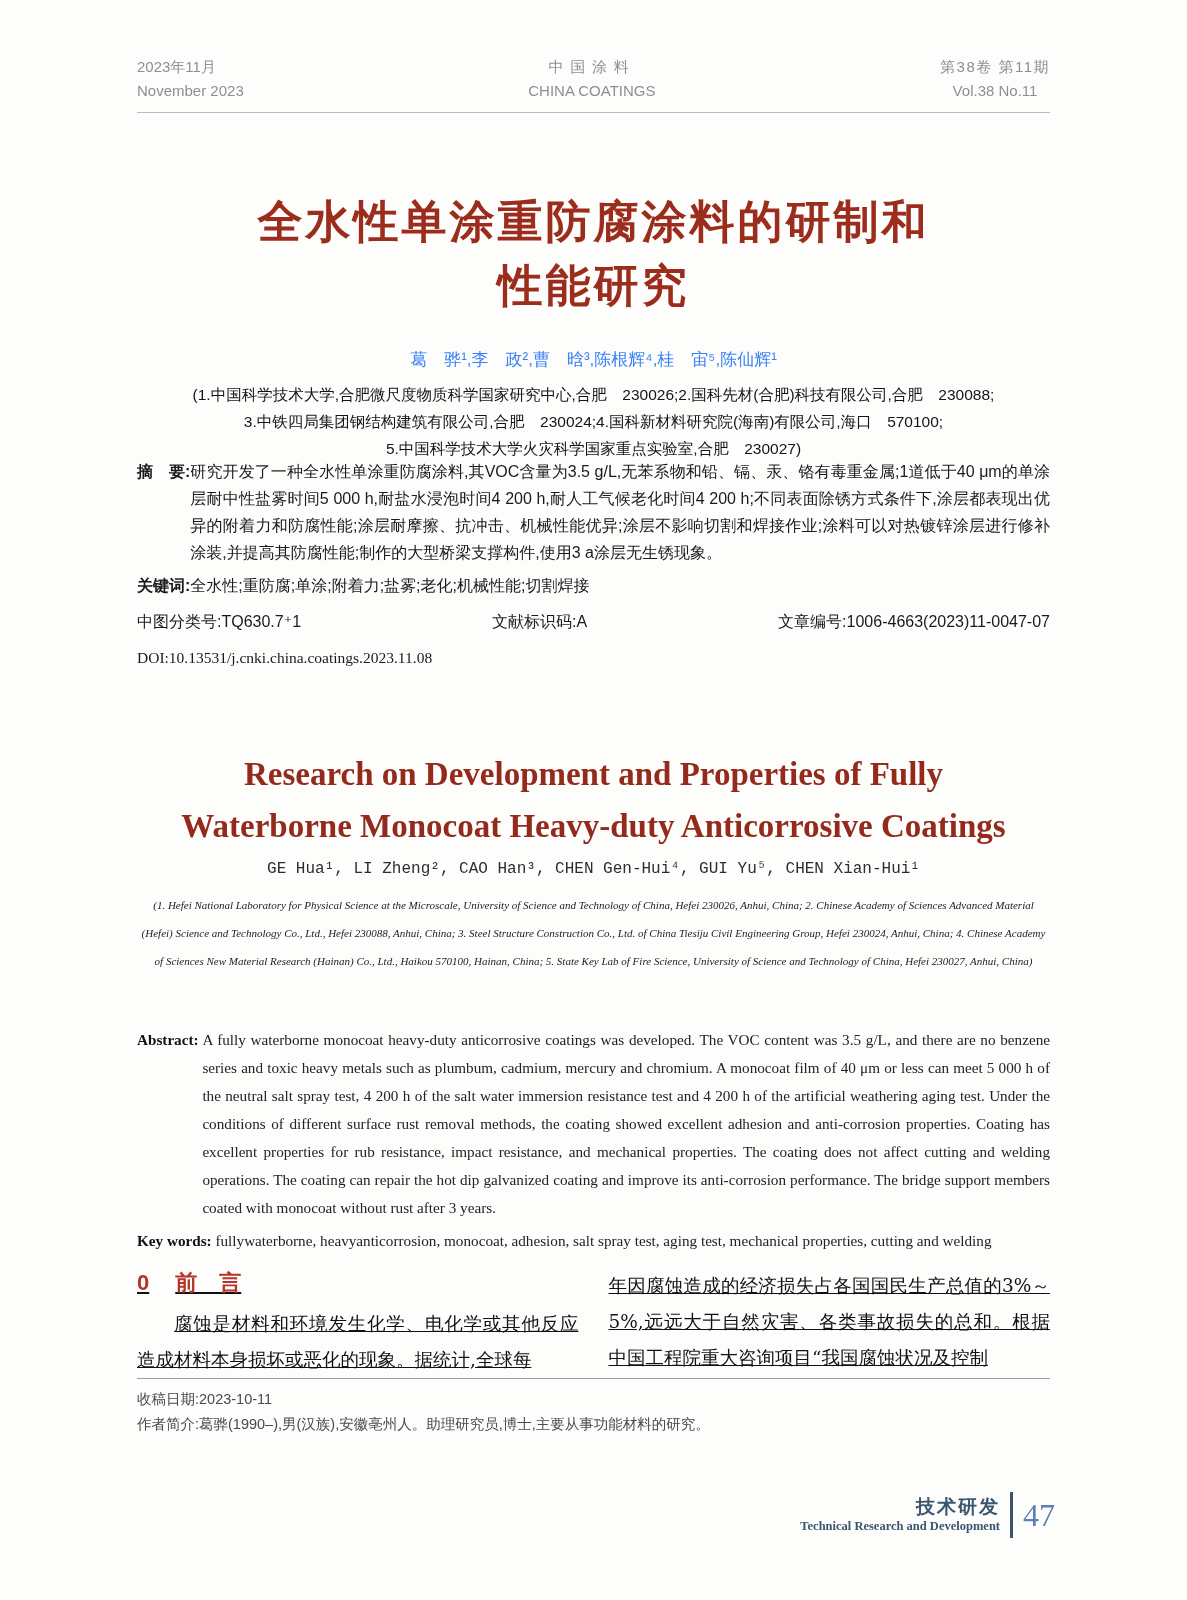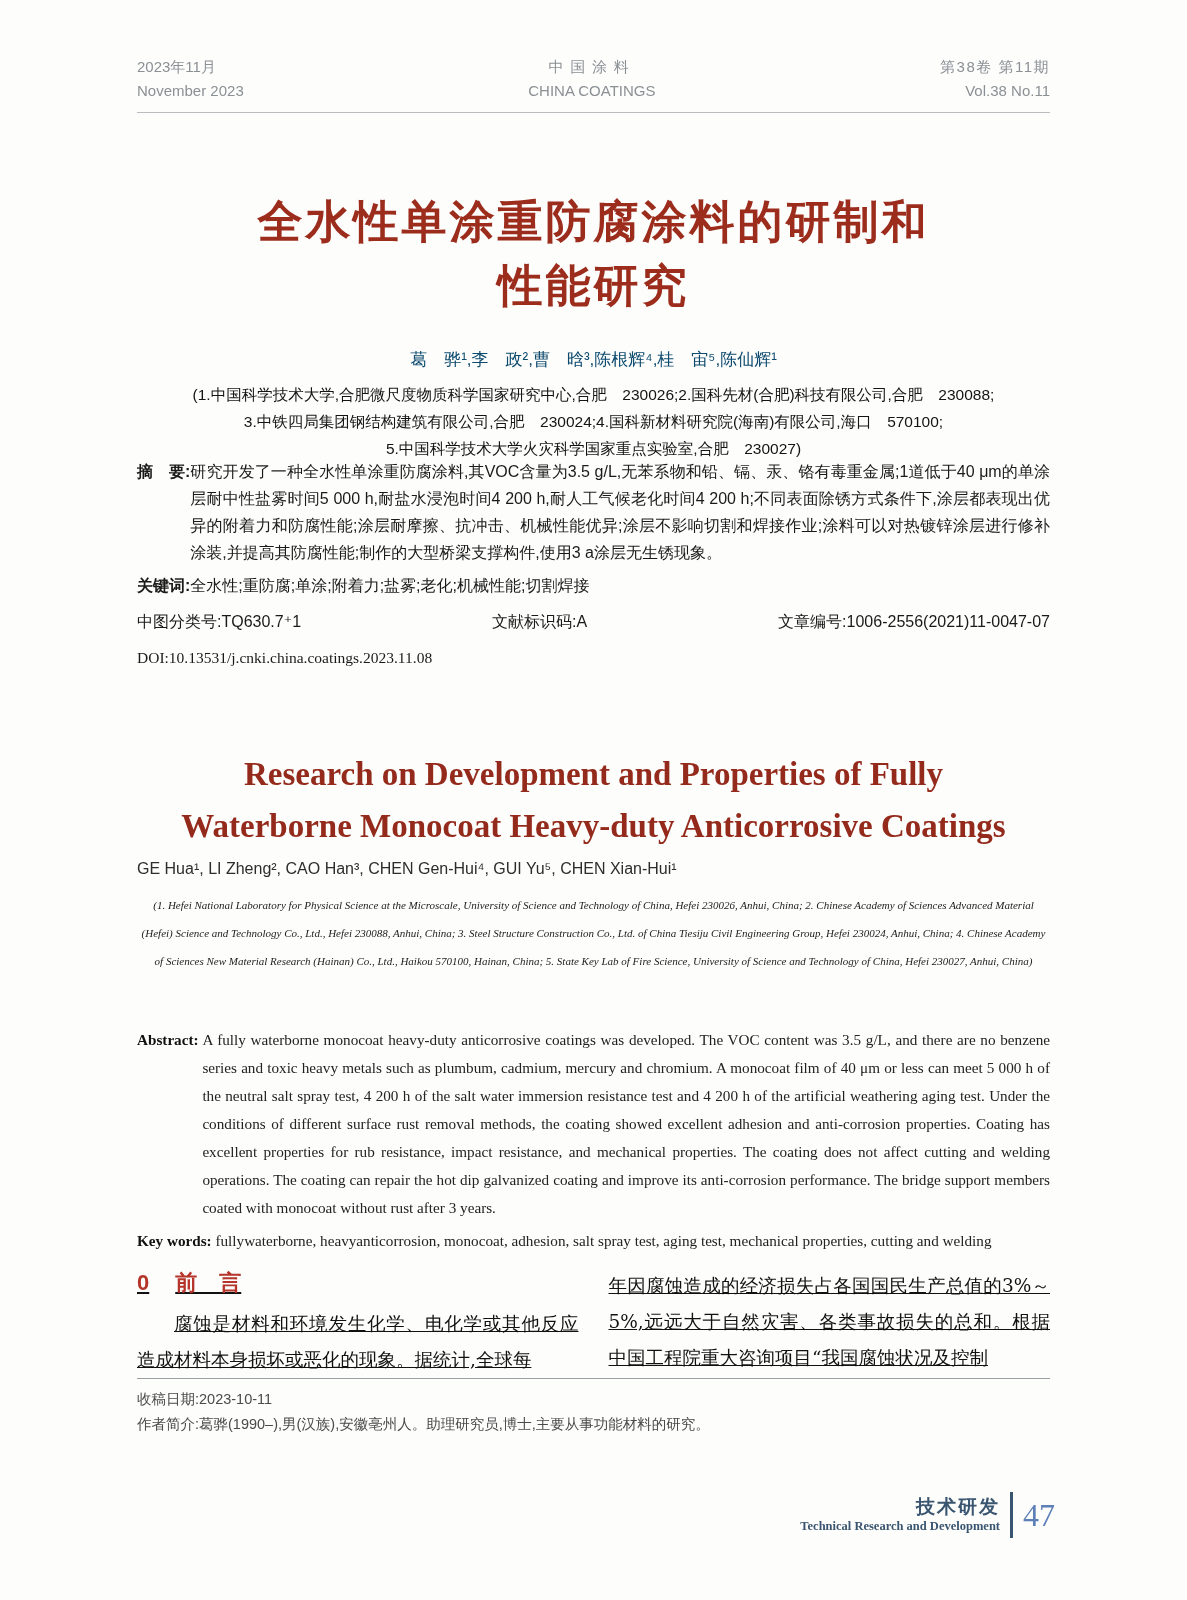--- a/index.html
+++ b/index.html
@@ -6,43 +6,43 @@
   .page {
     position:relative; width:1187px; height:1600px; background:#fdfdfc;
     overflow:hidden; font-family:"Liberation Sans","DejaVu Sans",sans-serif; color:#1a1a1a;
   }
   .abs { position:absolute; left:137px; width:913px; }
 
   
   .jheader { top:55px; display:flex; justify-content:space-between; align-items:flex-end;
     border-bottom:1.5px solid #b9bdc0; padding-bottom:9px; color:#8b9094; font-size:15px; line-height:24px; }
   .jheader .cell-center { text-align:center; }
-  .jheader .cell-right { text-align:right; }
+  .jheader .cell-right { text-align:center; }
   .jcn { letter-spacing:0.45em; }
   .jcn2 { letter-spacing:0.1em; }
 
   
   .title-cn { top:190px; text-align:center; font-weight:bold; font-size:45px; line-height:64px;
     letter-spacing:3px; color:#9c2d1d; }
-  .authors-cn { top:348px; text-align:center; font-size:17px; color:#0c4a6e; }
+  .authors-cn { top:348px; text-align:center; font-size:17px; color:#3b82f6; }
   .affil-cn { top:381px; text-align:center; font-size:15.5px; line-height:27px; color:#141414; }
 
   
   .meta-cn { top:458px; font-size:16px; line-height:27px; }
   .hang { display:flex; }
   .hang .lbl { flex:0 0 auto; white-space:pre; font-weight:bold; }
   .hang .txt { flex:1 1 auto; text-align:justify; }
   .kw-row { margin-top:6px; }
   .class-row { margin-top:9px; display:flex; justify-content:space-between; font-size:16px; }
   .doi-row { margin-top:9px; font-family:"Liberation Serif","DejaVu Serif",serif; font-size:15.5px; }
 
   
   .title-en { top:748px; text-align:center; font-family:"Liberation Serif","DejaVu Serif",serif;
     font-weight:bold; font-size:33px; line-height:52px; color:#942a1b; }
-  .authors-en { top:860px; font-size:16px; color:#2d2d2d; }
+  .authors-en { top:860px; text-align:center; font-size:16px; color:#2d2d2d;font-family:Liberation Mono, monospace; }
   .affil-en { top:891px; text-align:center; font-family:"Liberation Serif","DejaVu Serif",serif;
     font-style:italic; font-size:11px; line-height:28px; color:#222; }
 
   
   .lower { top:1026px; font-family:"Liberation Serif","DejaVu Serif",serif; font-size:15.2px; line-height:28px; color:#222; }
   .lower .hang .lbl { font-weight:bold; color:#111; }
   .kw-en { margin-top:5px; }
 
   .columns { margin-top:13px; display:flex; gap:30px;
     font-family:"DejaVu Serif","Liberation Serif",serif; font-size:18.5px; line-height:36px; color:#111;text-decoration:underline; }
@@ -100,21 +100,21 @@
       <span class="lbl">摘　要:</span>
       <span class="txt">研究开发了一种全水性单涂重防腐涂料,其VOC含量为3.5 g/L,无苯系物和铅、镉、汞、铬有毒重金属;1道低于40 μm的单涂层耐中性盐雾时间5 000 h,耐盐水浸泡时间4 200 h,耐人工气候老化时间4 200 h;不同表面除锈方式条件下,涂层都表现出优异的附着力和防腐性能;涂层耐摩擦、抗冲击、机械性能优异;涂层不影响切割和焊接作业;涂料可以对热镀锌涂层进行修补涂装,并提高其防腐性能;制作的大型桥梁支撑构件,使用3 a涂层无生锈现象。</span>
     </div>
     <div class="hang kw-row">
       <span class="lbl">关键词:</span>
       <span class="txt">全水性;重防腐;单涂;附着力;盐雾;老化;机械性能;切割焊接</span>
     </div>
     <div class="class-row">
       <span>中图分类号:TQ630.7⁺1</span>
       <span>文献标识码:A</span>
-      <span>文章编号:1006-2556(2021)11-0047-07</span>
+      <span>文章编号:1006-4663(2023)11-0047-07</span>
     </div>
     <div class="doi-row">DOI:10.13531/j.cnki.china.coatings.2023.11.08</div>
   </div>
 
   <div class="abs title-en">
     <div>Research on Development and Properties of Fully</div>
     <div>Waterborne Monocoat Heavy-duty Anticorrosive Coatings</div>
   </div>
 
   <div class="abs authors-en">GE Hua¹, LI Zheng², CAO Han³, CHEN Gen-Hui⁴, GUI Yu⁵, CHEN Xian-Hui¹</div>

